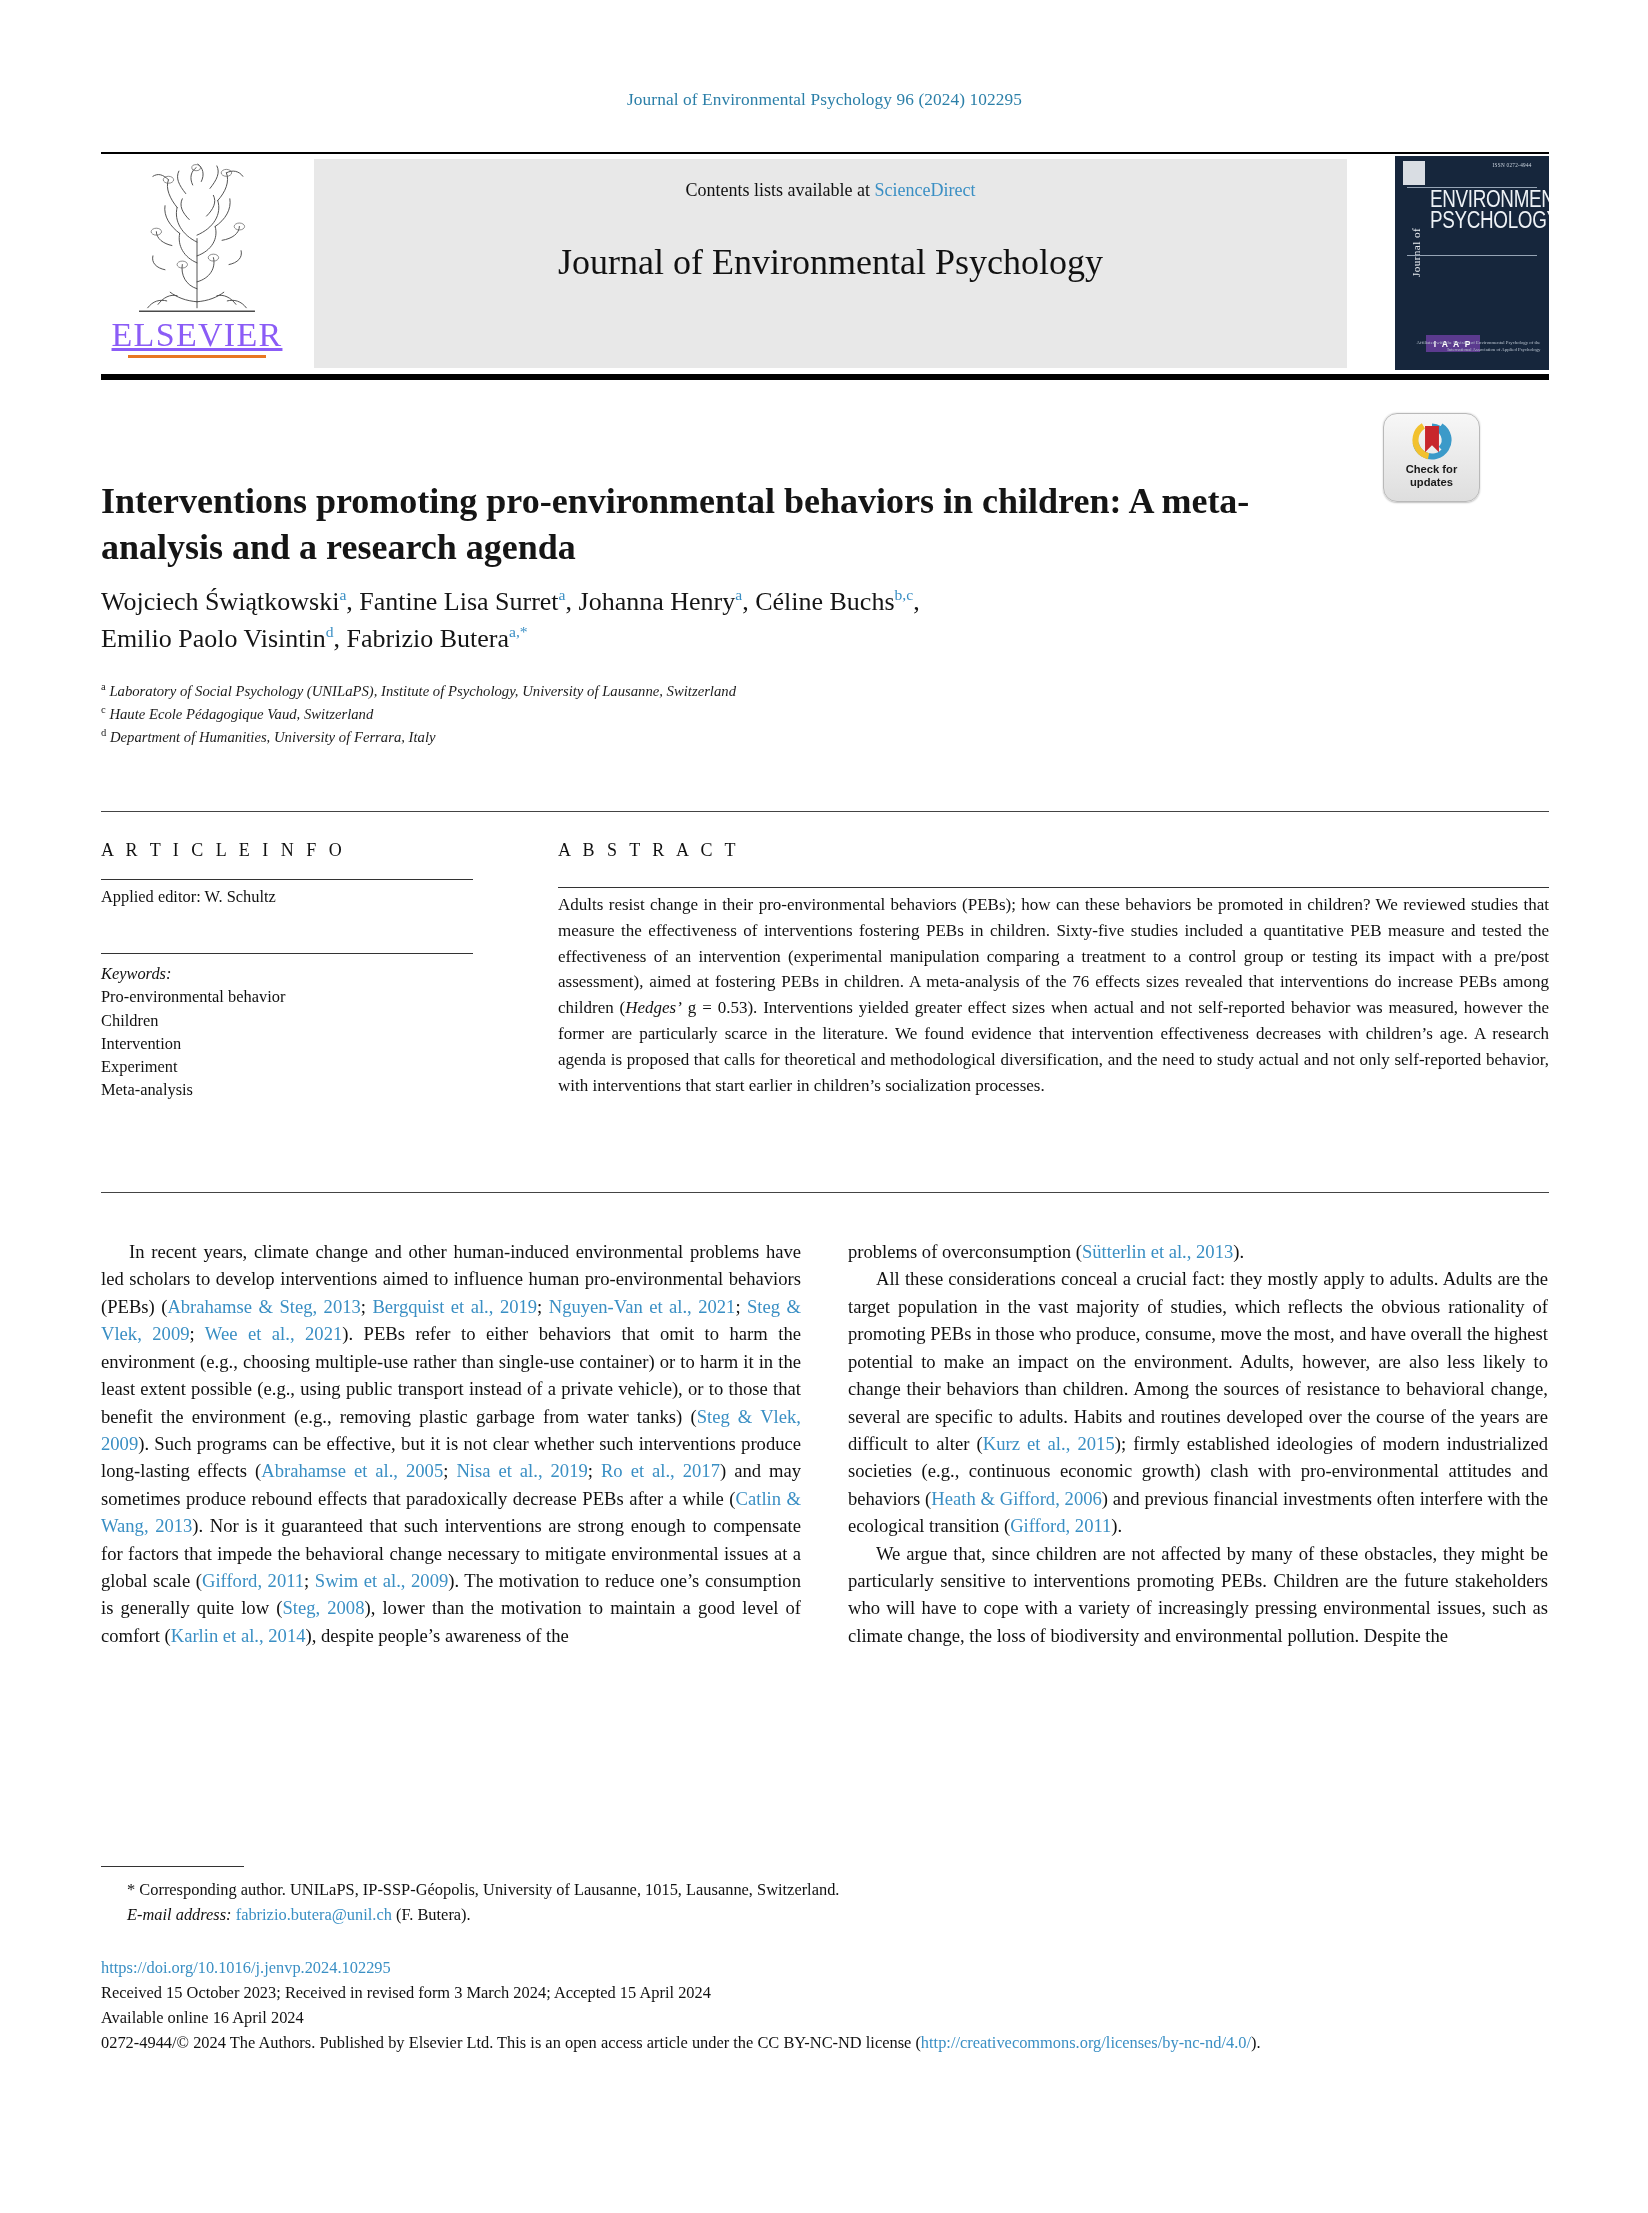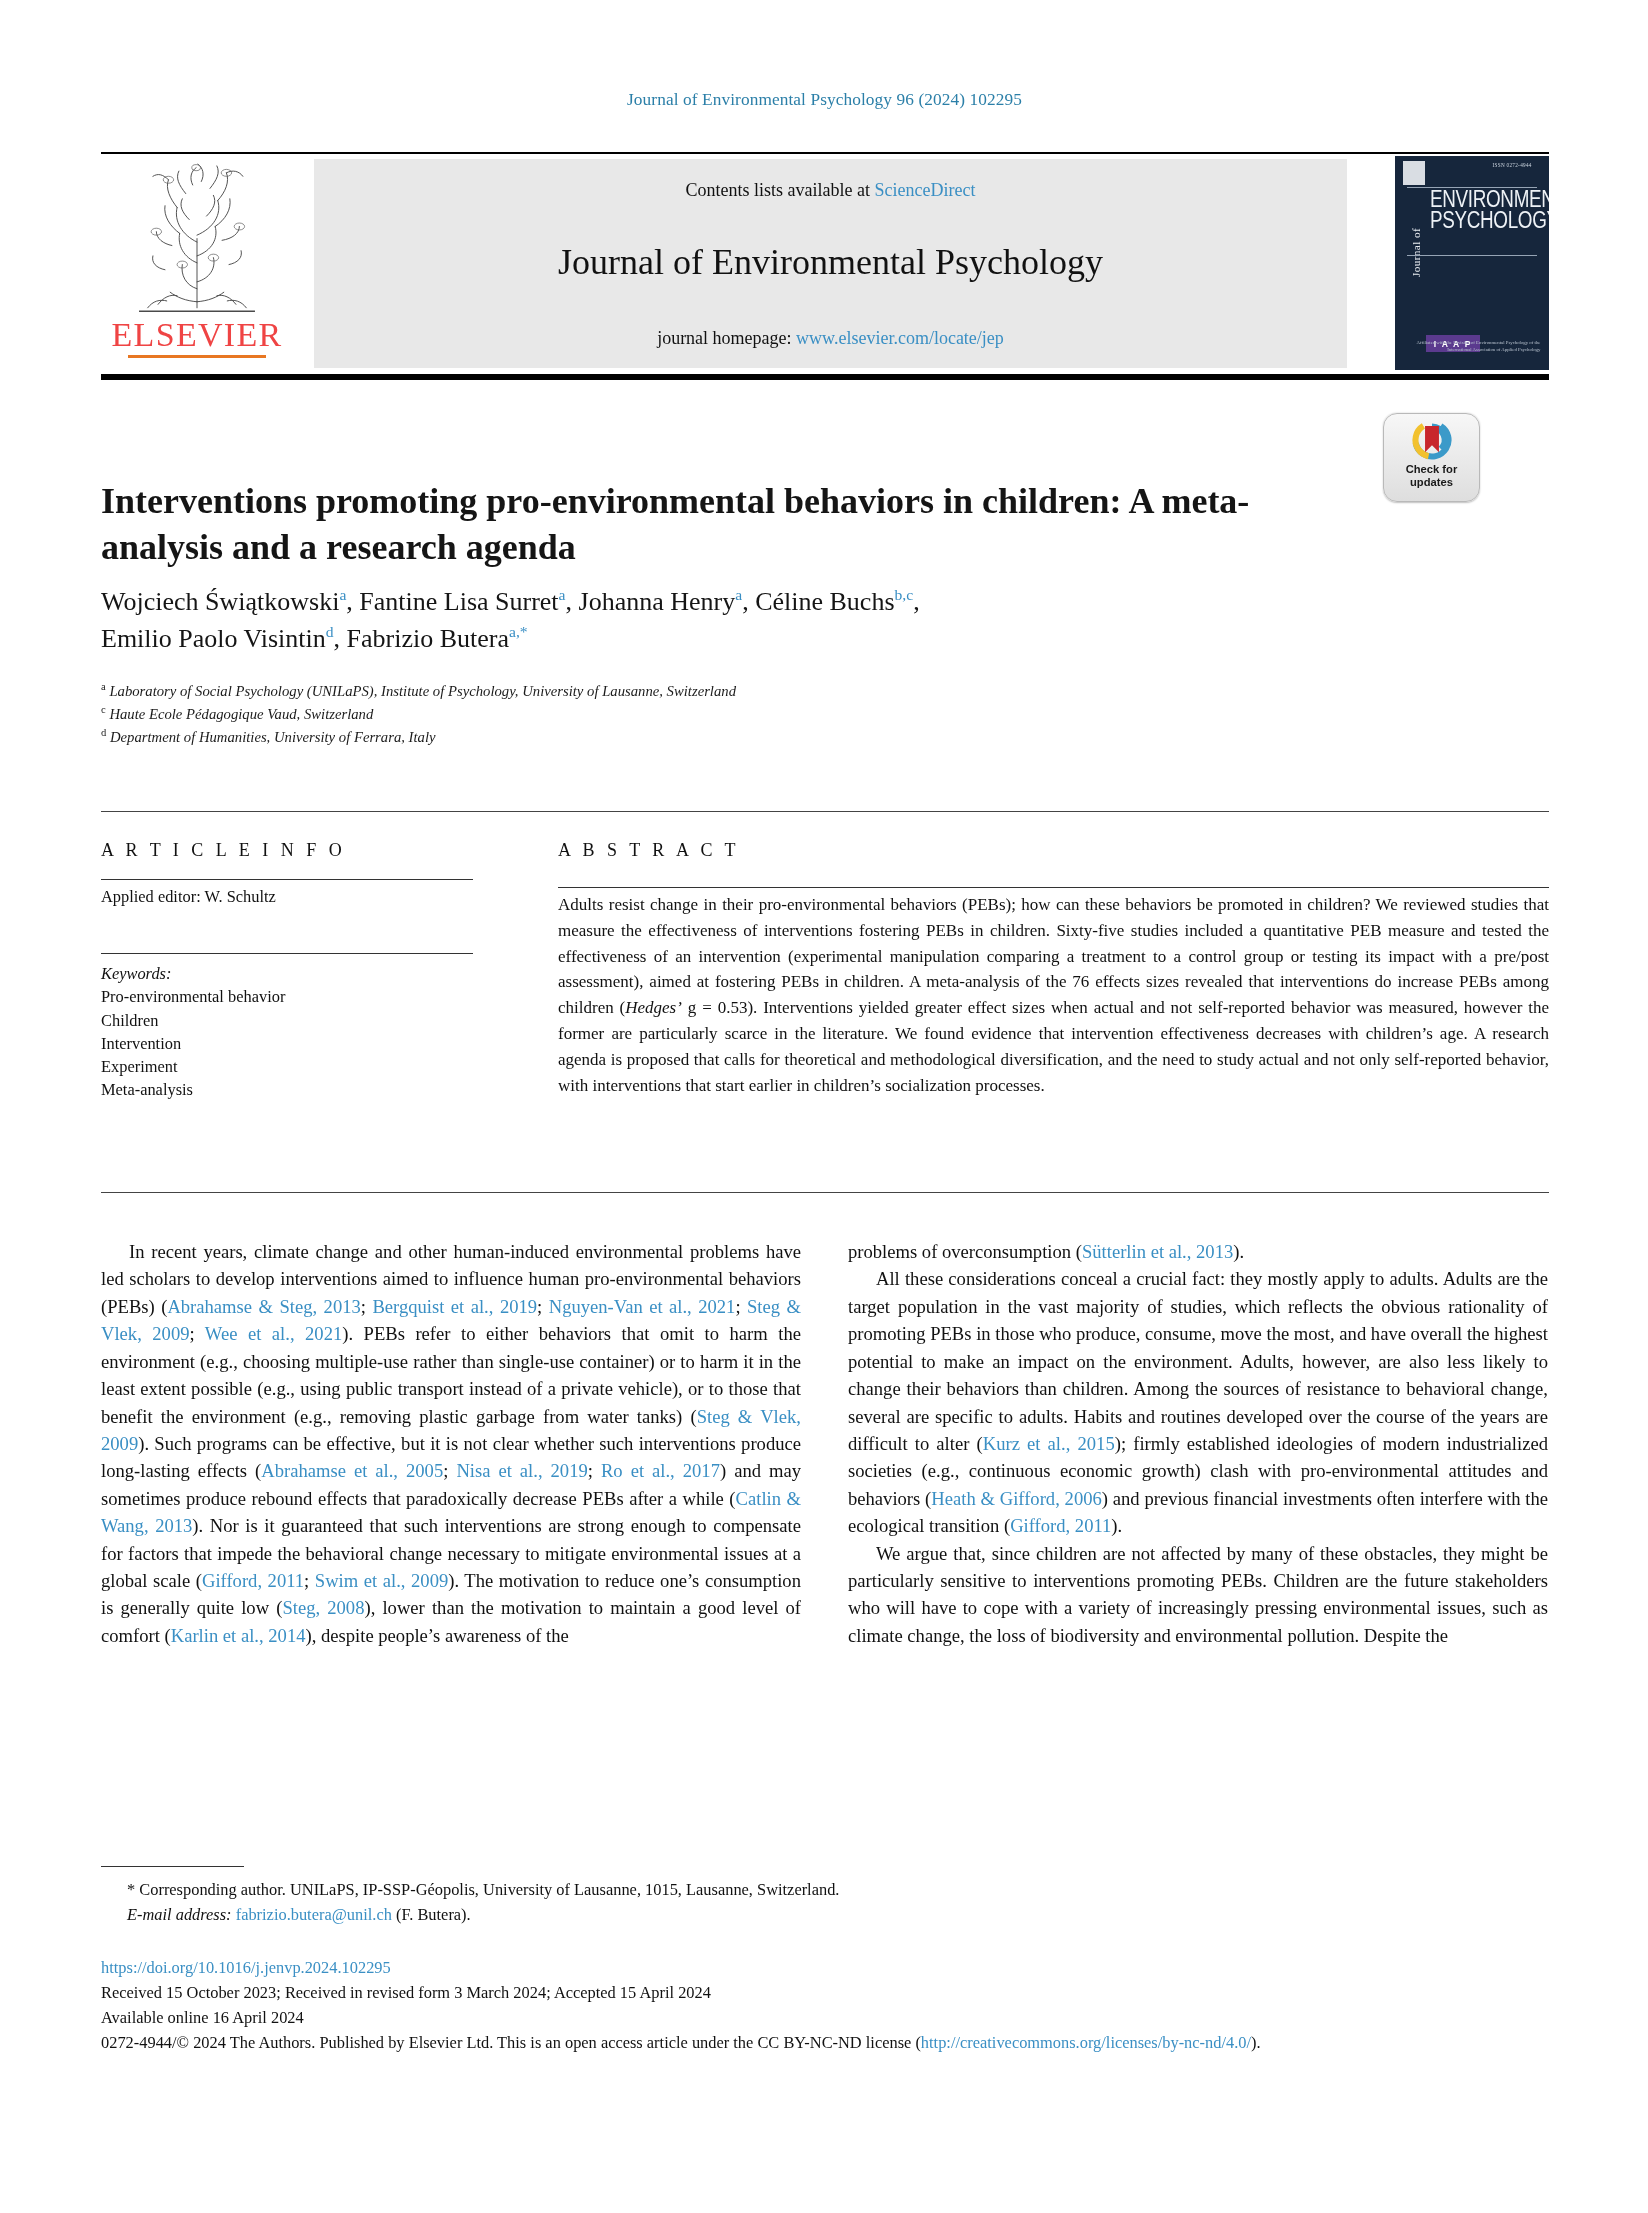--- a/index.html
+++ b/index.html
@@ -59,23 +59,24 @@
   }
   .els-tree {
     width: 130px;
     height: 154px;
     margin-top: 3.5px;
   }
   .els-word {
     font-family: "Liberation Serif", serif;
     font-size: 34px;
     letter-spacing: 1.3px;
-    color: #ef4444;
+    color: #8b5cf6;
     margin-top: 5.2px;
     line-height: 1;
+    text-decoration: underline;
   }
   .els-rule {
     width: 138px;
     height: 2.6px;
     background: #e87722;
     margin-top: 2.6px;
   }
 
   .contents-panel {
     position: absolute;
@@ -421,23 +422,20 @@
       </svg>
       <div class="els-word">ELSEVIER</div>
       <div class="els-rule"></div>
     </div>
 
     <div class="contents-panel">
       <div class="contents-line">
         <span>Contents lists available at </span><a href="#" class="lnk">ScienceDirect</a>
       </div>
       <div class="journal-title-big">Journal of Environmental Psychology</div>
-      <div class="homepage-line">
-        <span>journal homepage: </span><a href="#" class="lnk">www.elsevier.com/locate/jep</a>
-      </div>
     </div>
 
     <div class="cover">
       <div class="cover-elsbox"></div>
       <div class="cover-issn">ISSN 0272-4944</div>
       <div class="cover-rule" style="top:31px"></div>
       <div class="cover-jof">Journal of</div>
       <div class="cover-name">
         <div>ENVIRONMENTAL</div>
         <div>PSYCHOLOGY</div>

